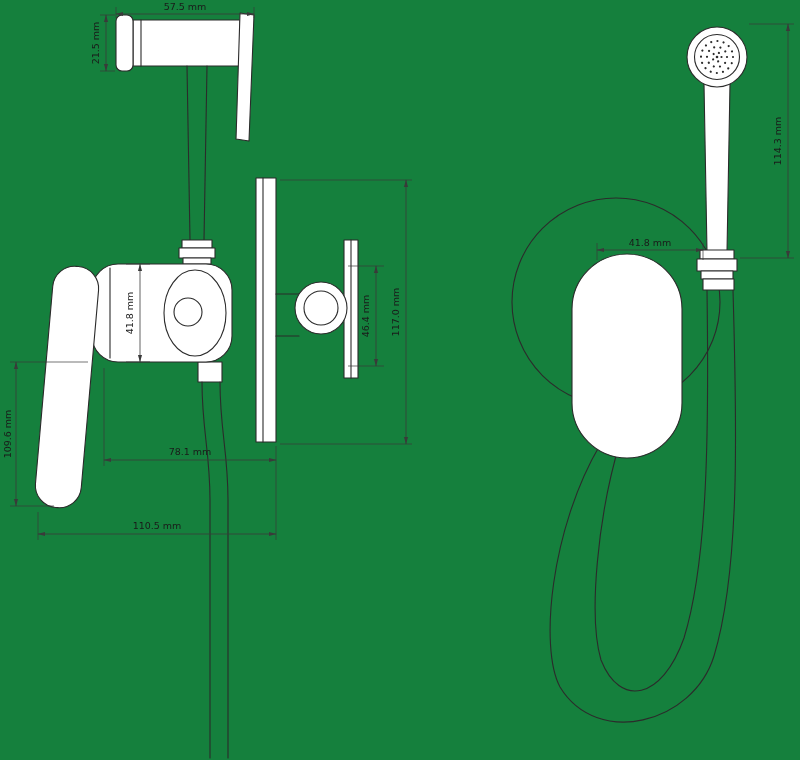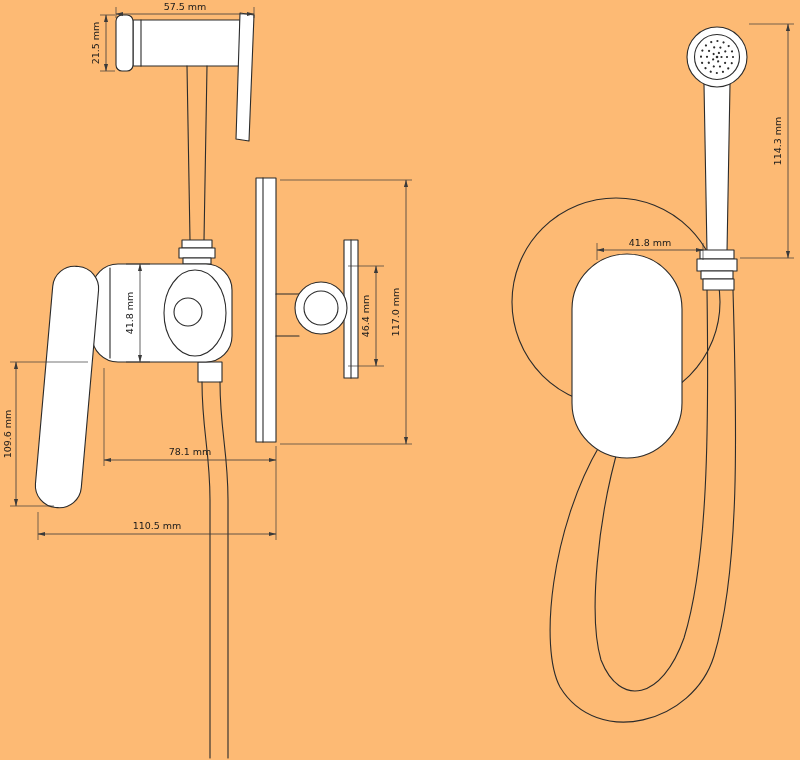--- a/index.html
+++ b/index.html
@@ -1,16 +1,16 @@
 <!DOCTYPE html>
 <html><head>
 <meta charset="utf-8">
 <style>
   html,body{margin:0;padding:0;background:#ffffff;}
-  .page{position:relative;width:800px;height:760px;background:#fdba74;overflow:hidden;
+  .page{position:relative;width:800px;height:760px;background:#15803d;overflow:hidden;
         font-family:"DejaVu Sans", sans-serif;}
   svg{display:block;}
   .outline{fill:none;stroke:#2b2b2b;stroke-width:1.1;stroke-linejoin:round;stroke-linecap:round;}
   .solid{fill:#ffffff;stroke:#2b2b2b;stroke-width:1.1;stroke-linejoin:round;stroke-linecap:round;}
   .dim{fill:none;stroke:#3a3a3a;stroke-width:0.8;}
   .ext{fill:none;stroke:#3a3a3a;stroke-width:0.7;}
   .dimtext{font-family:"DejaVu Sans", sans-serif;font-size:9.5px;fill:#1a1a1a;text-anchor:middle;}
   .dots{fill:none;stroke:#2b2b2b;stroke-width:2.2;stroke-linecap:round;}
 </style>
 </head>

